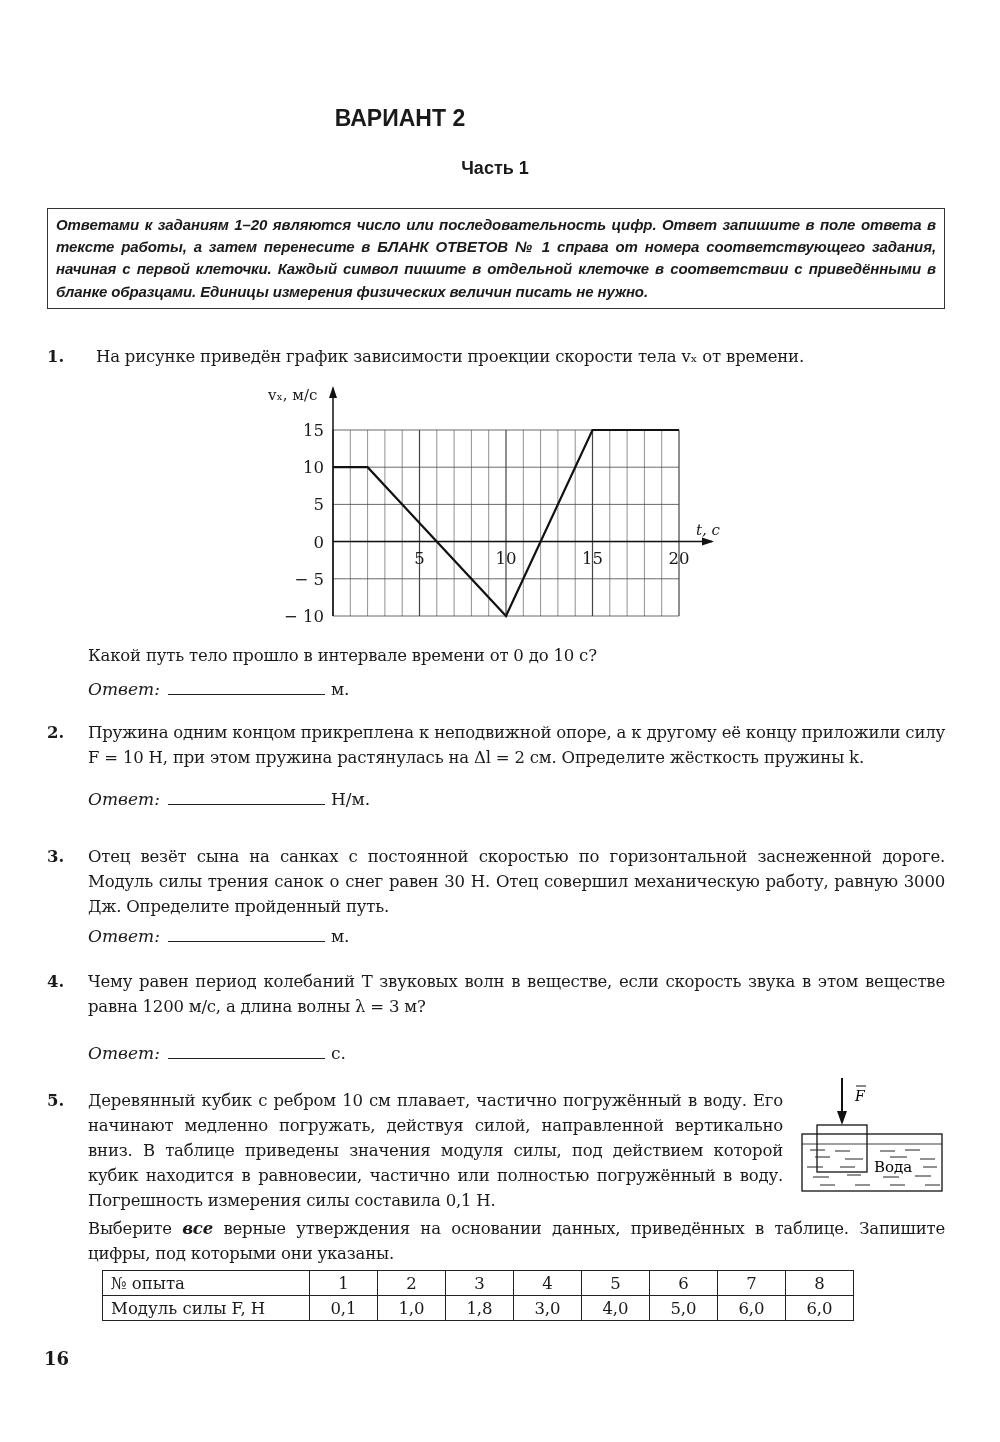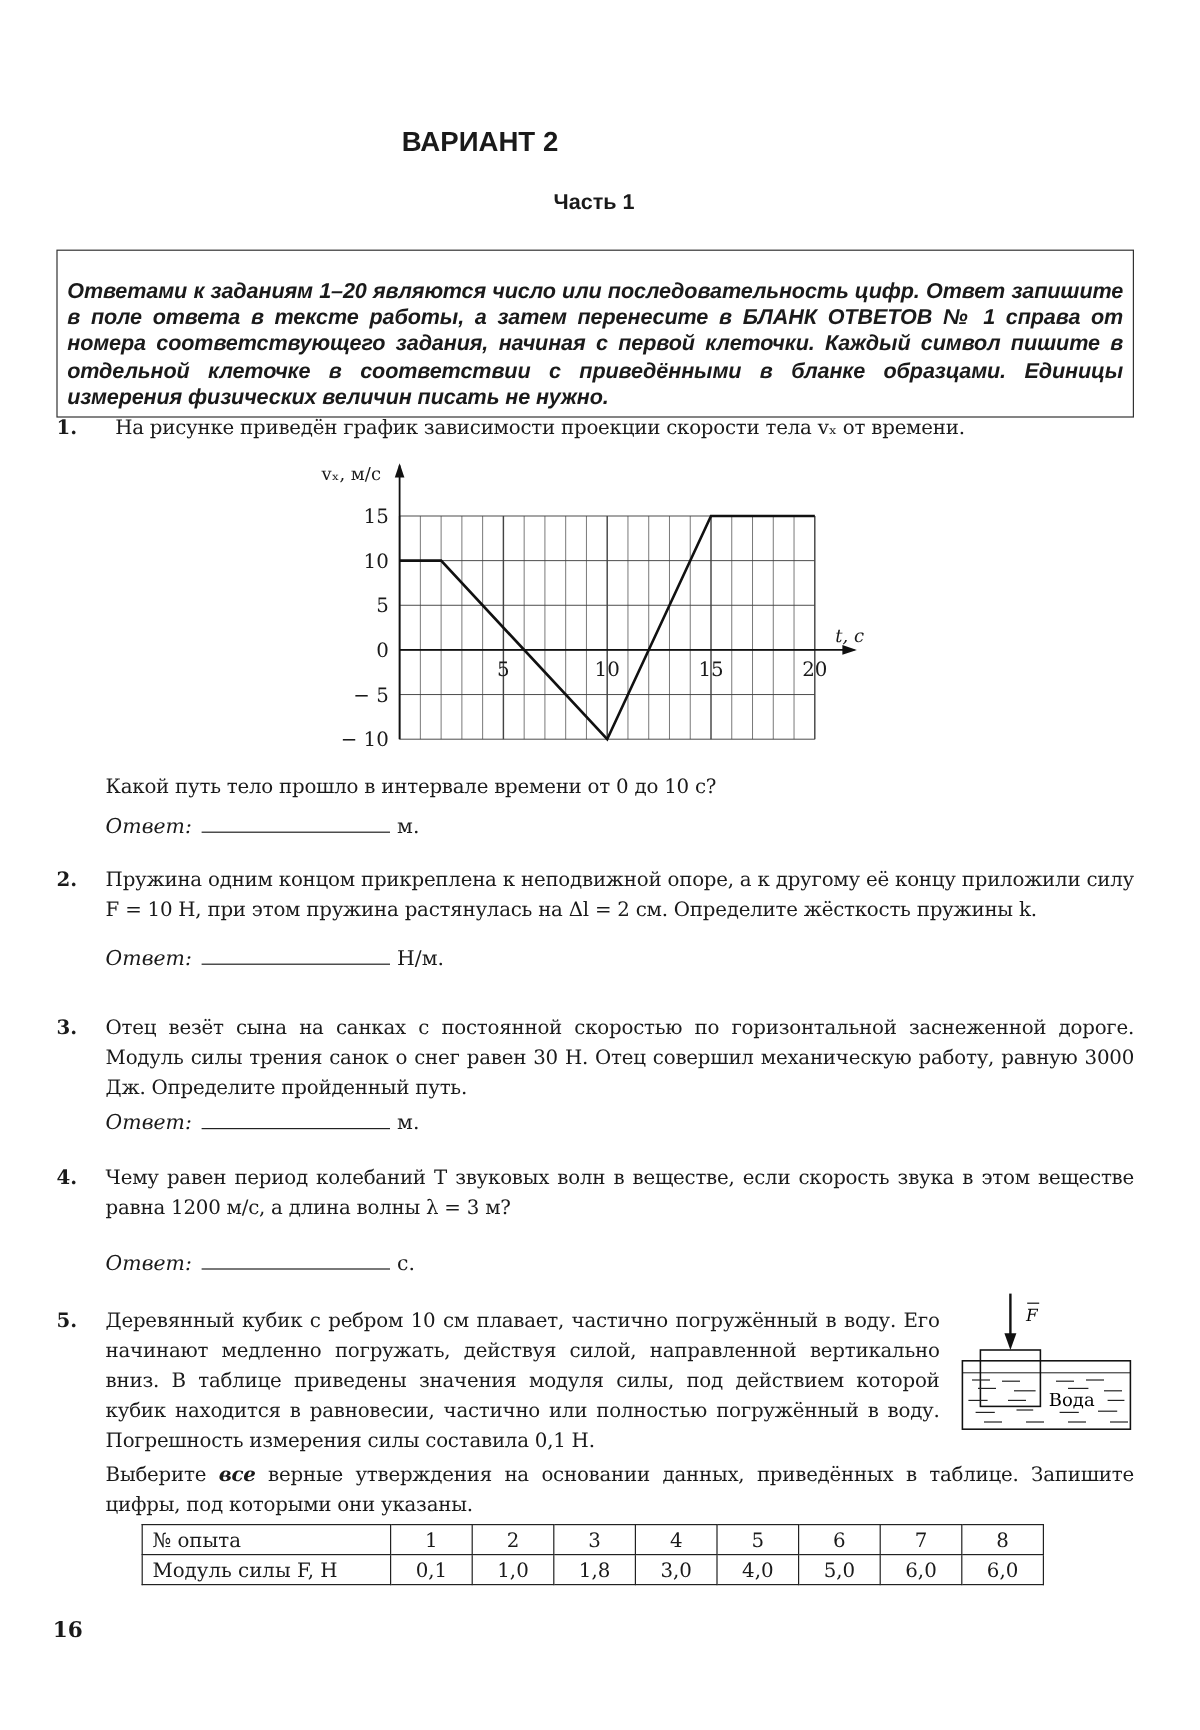--- a/index.html
+++ b/index.html
@@ -3,23 +3,23 @@
 <meta charset="utf-8">
 <style>
   html, body { margin: 0; padding: 0; background: #ffffff; }
   body { width: 1000px; height: 1442px; position: relative; overflow: hidden;
          font-family: "DejaVu Serif", "Liberation Serif", serif; color: #1a1a1a; }
   .abs { position: absolute; }
   .title { left: 0; width: 800px; top: 105px; text-align: center;
            font-family: "Liberation Sans", "DejaVu Sans", sans-serif; font-weight: bold; font-size: 23px; }
   .subtitle { left: 0; width: 990px; top: 158px; text-align: center;
               font-family: "Liberation Sans", "DejaVu Sans", sans-serif; font-weight: bold; font-size: 18px; }
-  .instr { left: 47px; top: 208px; width: 880px; border: 1.5px solid #333; padding: 22px 8px 5px 8px;
+  .instr { left: 47px; top: 208px; width: 880px; border: 1.5px solid #333; padding: 5px 8px 5px 8px;
            font-family: "Liberation Sans", "DejaVu Sans", sans-serif; font-style: italic; font-weight: bold;
-           font-size: 18px; line-height: 22.2px; text-align: justify; letter-spacing: -0.1px; }
+           font-size: 15px; line-height: 22.2px; text-align: justify; letter-spacing: -0.1px; }
   .qnum { font-weight: bold; font-size: 16.5px; }
   .qtext { font-size: 16.5px; line-height: 25px; text-align: justify; letter-spacing: -0.2px; }
   .answer { font-size: 17px; }
   .answer .lbl { font-style: italic; }
   .answer .blank { display: inline-block; width: 157px; border-bottom: 1px solid #222; height: 14px; margin: 0 6px 0 8px; vertical-align: baseline; }
   table.data { border-collapse: collapse; font-size: 16.5px; }
   table.data td { border: 1.2px solid #222; padding: 1px 8px; text-align: center; height: 22px; }
   table.data td.head { text-align: left; width: 190px; }
   table.data td.val { width: 51px; }
   .pagenum { left: 44px; top: 1348px; font-weight: bold; font-size: 18px; }
@@ -145,21 +145,21 @@
       <line x1="60" y1="110" x2="75" y2="110"></line>
       <line x1="95" y1="110" x2="110" y2="110"></line>
       <line x1="130" y1="110" x2="145" y2="110"></line>
   </g>
   <rect x="77" y="83" width="44" height="16" fill="#fff"></rect>
   <text x="79" y="97" font-size="15">Вода</text>
 </svg>
 
 <div class="abs qtext" style="left:88px; top:1216px; width:857px;"><span>Выберите </span><b><i>все</i></b><span> верные утверждения на основании данных, приведённых в таблице. Запишите цифры, под которыми они указаны.</span></div>
 
-<table class="abs data" style="left:118px; top:1270px;">
+<table class="abs data" style="left:102px; top:1270px;">
   <tbody>
       <tr>
     <td class="head">№ опыта</td>
     <td class="val">1</td>
     <td class="val">2</td>
     <td class="val">3</td>
     <td class="val">4</td>
     <td class="val">5</td>
     <td class="val">6</td>
     <td class="val">7</td>

